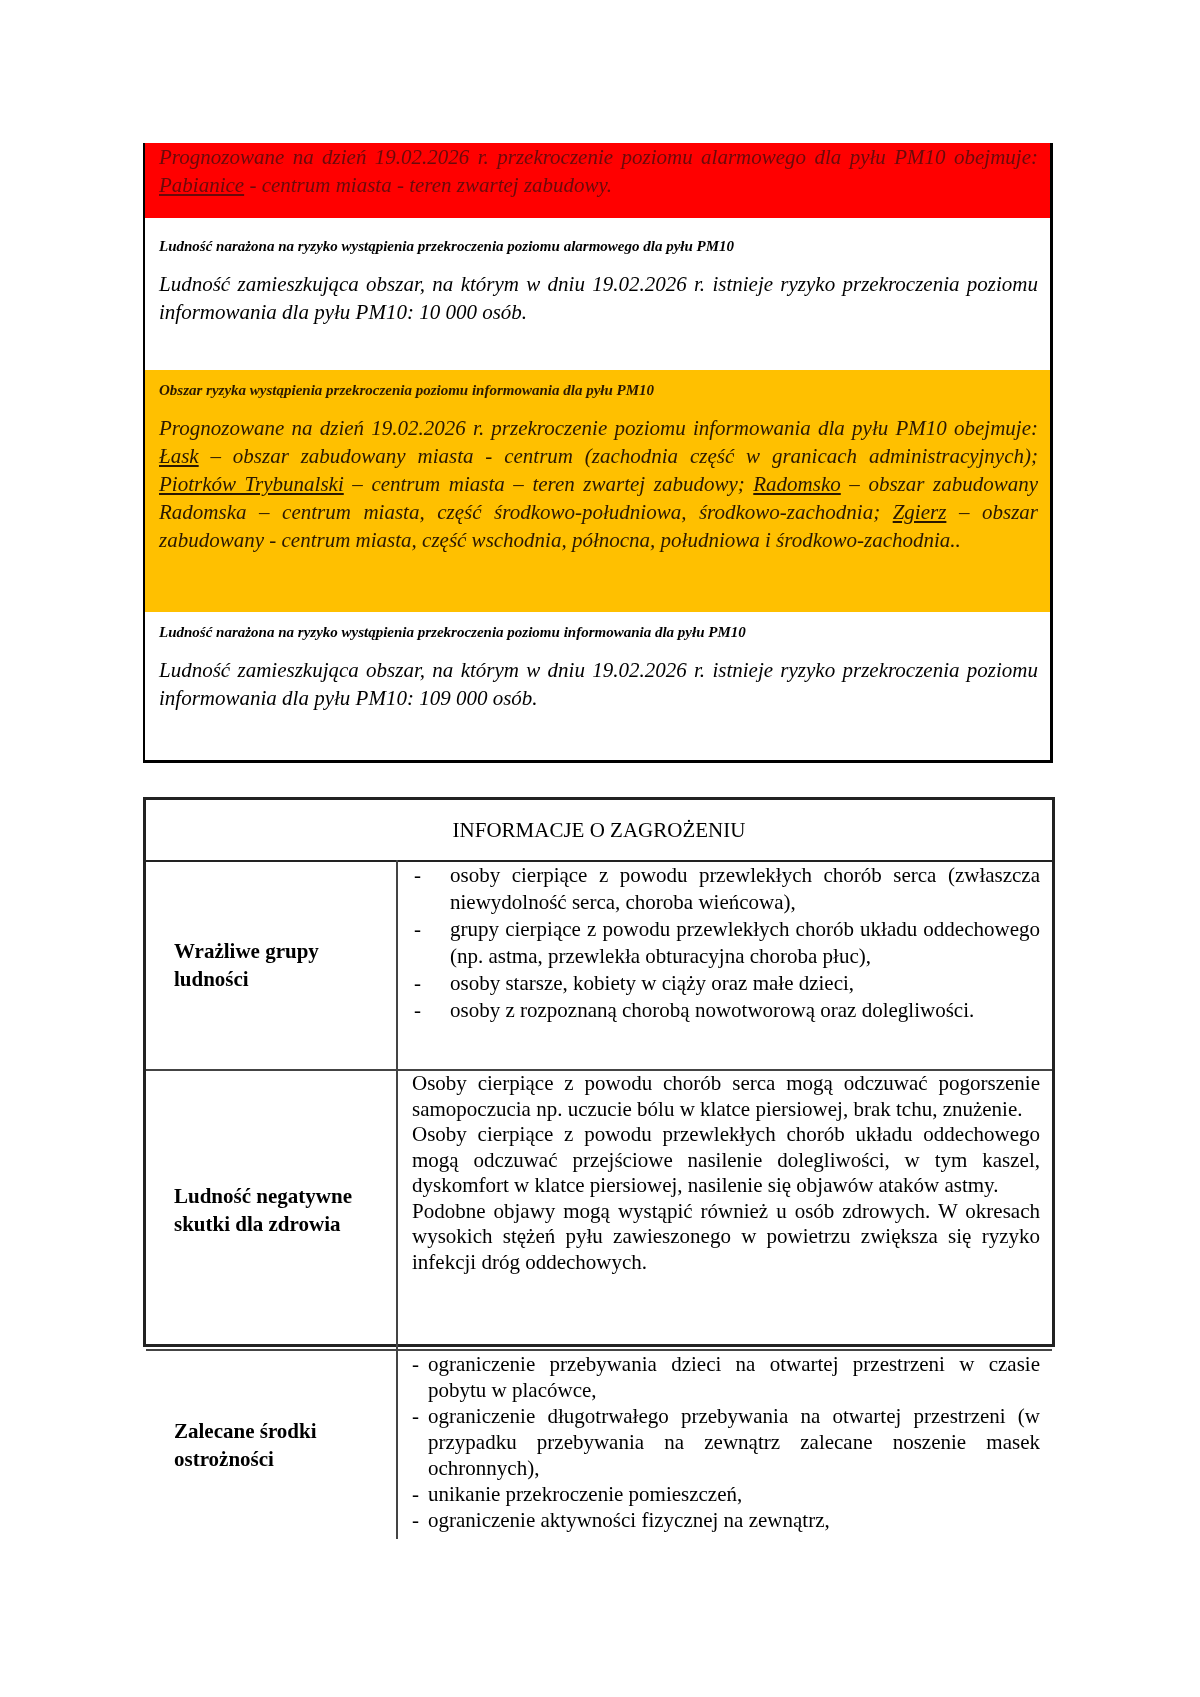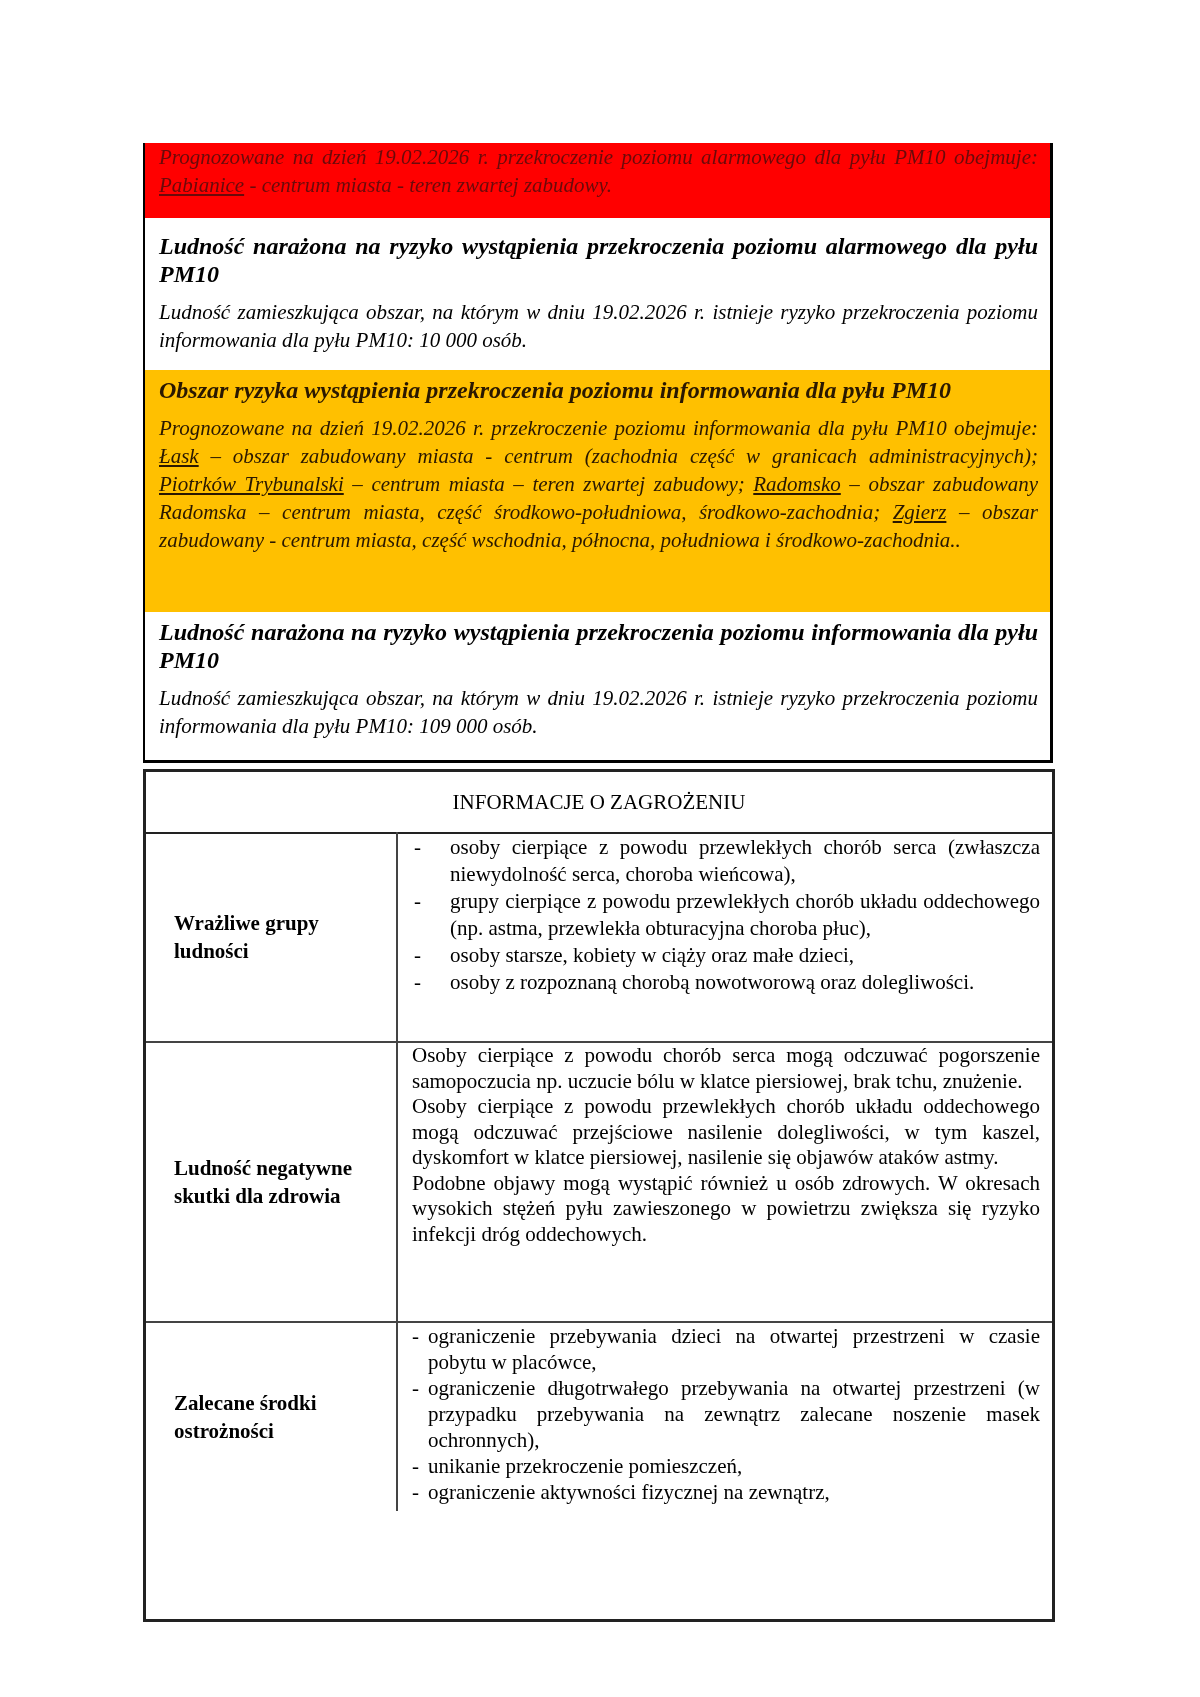--- a/index.html
+++ b/index.html
@@ -7,25 +7,25 @@
          font-family:"Liberation Serif","DejaVu Serif",serif; color:#000; }
   .box1 { position:absolute; left:143px; top:143px; width:910px; height:620px;
           border-left:2px solid #000; border-right:3px solid #000; border-bottom:3px solid #000;
           box-sizing:border-box;font-style:italic; }
   .sec { position:absolute; left:0; right:0; box-sizing:border-box; padding:0 12px 0 14px; }
   .red { top:0; height:75px; background:#ff0000; color:#6a0a0a; }
   .w1 { top:75px; height:152px; background:#fff; }
   .orange { top:227px; height:298px; background:#ffc000; color:#2a1800; }
   .w2 { top:469px; height:128px; background:#fff; }
   p { margin:0; font-size:21px; line-height:28px; text-align:justify; }
-  .hd { font-weight:bold; font-size:24px; line-height:28px; text-align:justify; margin:0; }
+  .hd { font-weight:bold; font-size:15px; line-height:28px; text-align:justify; margin:0; }
   .u { text-decoration:underline; }
   .gap { height:10px; }
 
-  .tbl { position:absolute; left:143px; top:769px; width:912px; height:853px;
+  .tbl { position:absolute; left:143px; top:797px; width:912px; height:550px;
          border:3px solid #222; box-sizing:border-box; }
   .thead { position:absolute; left:0; right:0; top:0; height:60px; border-bottom:2px solid #222;
            display:flex; align-items:center; justify-content:center; font-size:21px; }
   .row { position:absolute; left:0; right:0; box-sizing:border-box; border-bottom:2px solid #444; }
   .row:last-child { border-bottom:none; }
   .r1 { top:60px; height:211px; }
   .r2 { top:271px; height:280px; }
   .r3 { top:551px; height:188px; }
   .lab { position:absolute; left:0; top:0; bottom:0; width:252px; border-right:2px solid #444;
          display:flex; align-items:center; padding-left:28px; box-sizing:border-box;

